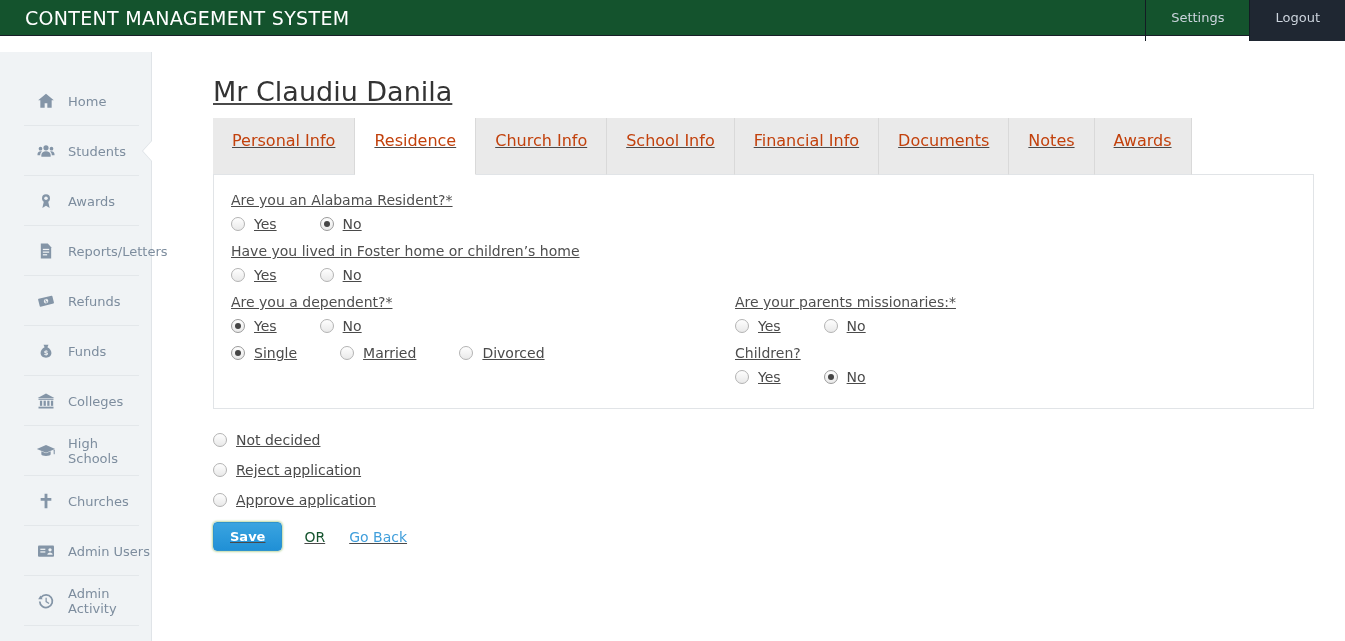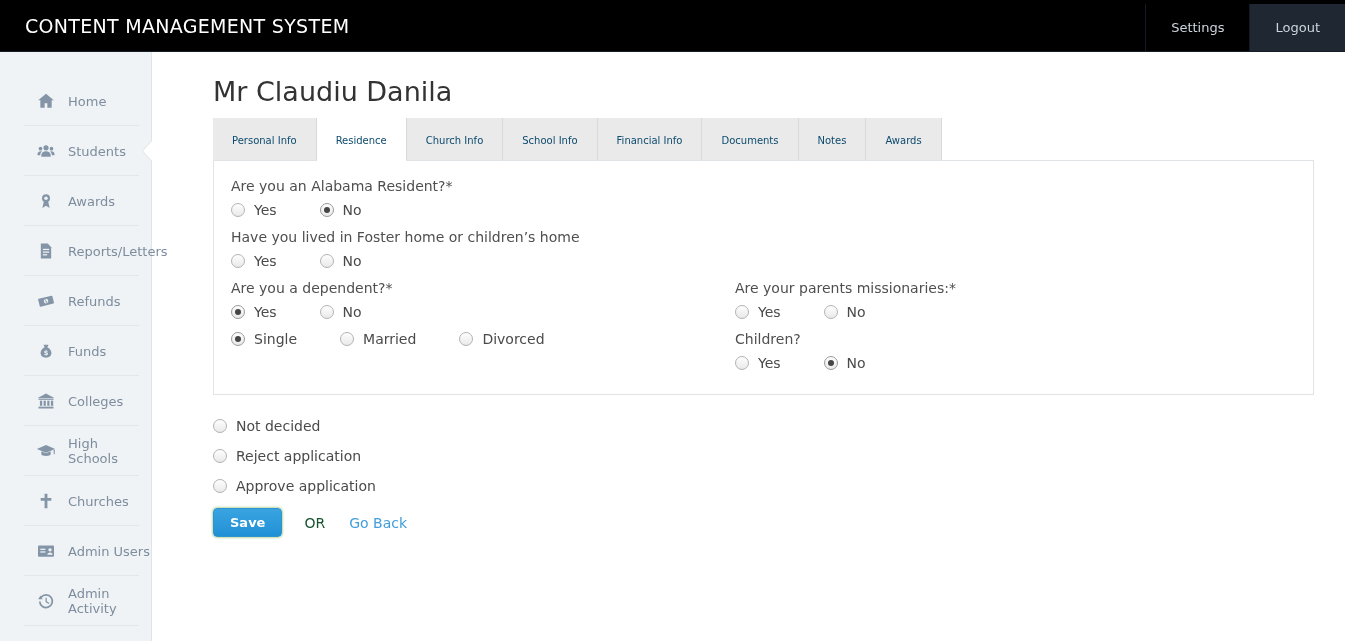--- a/index.html
+++ b/index.html
@@ -7,25 +7,25 @@
   body {
     font-family: "DejaVu Sans", "Liberation Sans", sans-serif;
     background: #fff;
     position: relative;
     overflow: hidden;
     color: #4a4a4a;
   }
 
   
   .header {
-    height: 52px;
-    background: #000000;
+    height: 36px;
+    background: #14532d;
     border-bottom: 1px solid #181e28;
     display: flex;
-    align-items: flex-end;
+    align-items: center;
   }
   .brand {
     align-self: center;
     padding-left: 25px;
     font-size: 19px;
     color: #ffffff;
     font-weight: 400;
     letter-spacing: .3px;
   }
   .hnav { margin-left: auto; display: flex; }
@@ -88,45 +88,46 @@
     border-right: 9px solid #ffffff;
     z-index: 2;
   }
 
   
   .content {
     position: absolute;
     left: 177px; top: 52px; right: 0; bottom: 0;
     background: #fff;
     padding: 24px 31px 0 36px;
+    text-decoration: underline;
   }
   .page-title {
     font-size: 27px;
     line-height: 32px;
     font-weight: 400;
     color: #333;
     margin-bottom: 10px;
   }
 
   
   .tabbar {
     display: flex;
     position: relative;
     z-index: 2;
     margin-bottom: -1px;
   }
   .tab {
-    height: 43px;
+    height: 57px;
     line-height: 46px;
     padding: 0 19px;
     background: #eaeaea;
     border-right: 1px solid #d9d9d9;
     border-bottom: 1px solid #e1e4e7;
-    font-size: 10px;
-    color: #0c4a6e;
+    font-size: 16px;
+    color: #c2410c;
     cursor: pointer;
     white-space: nowrap;
   }
   .tab.active {
     background: #ffffff;
     border-bottom: 1px solid #ffffff;
   }
 
   
   .panel {

